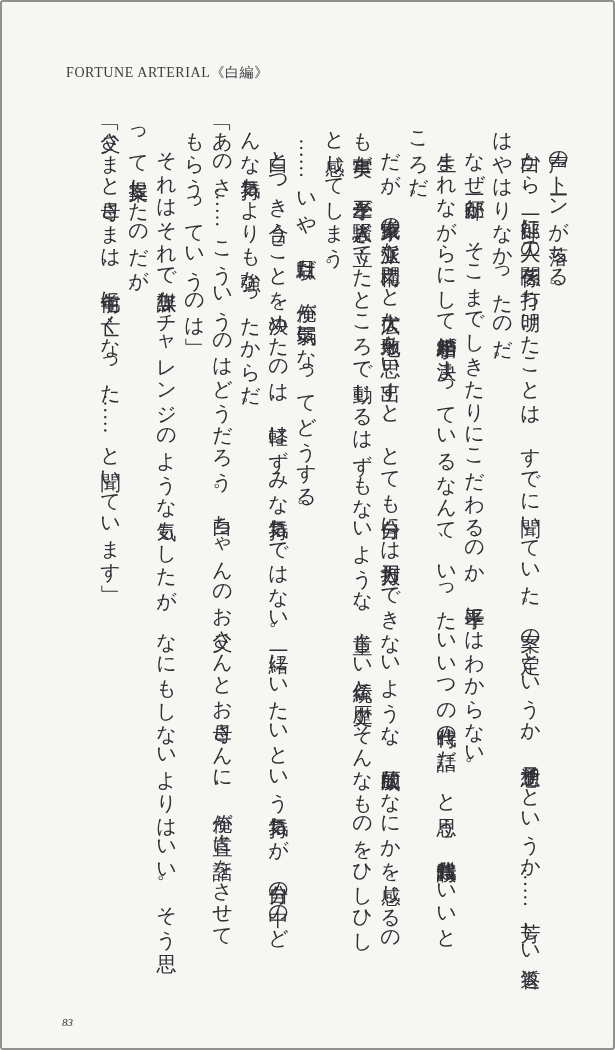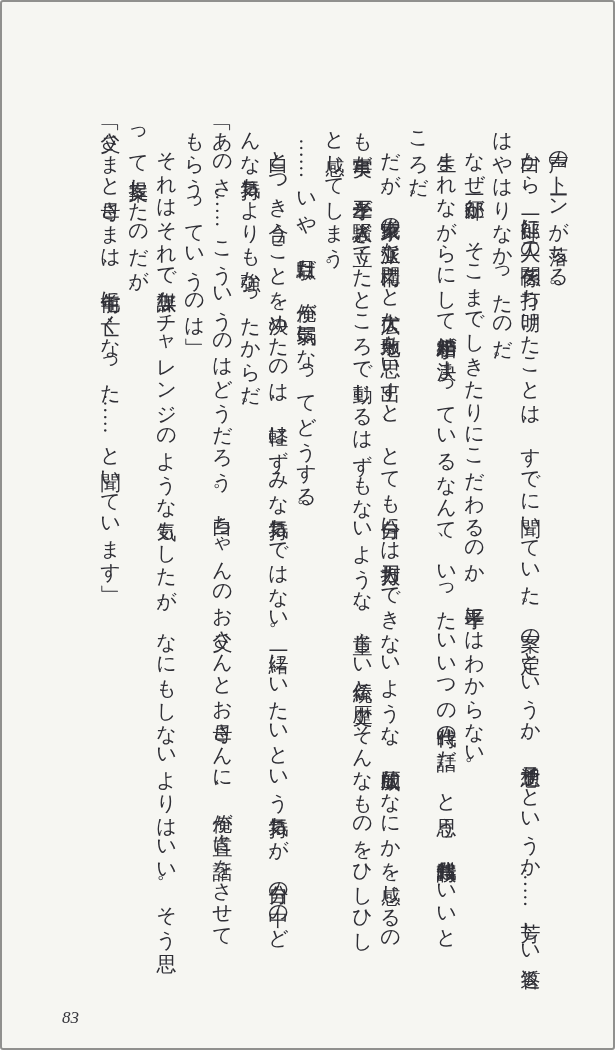--- a/index.html
+++ b/index.html
@@ -44,30 +44,31 @@
     margin: 0;
     padding: 0;
   }
   .body-text p.indent {
     text-indent: 1em;
   }
   .page-number {
     position: absolute;
     left: 60px;
     bottom: 20px;
-    font-size: 17px;
+    font-size: 11px;
     font-style: italic;
     color: #35353b;
   }
 </style>
 </head>
 <body>
 
 <div class="page">
 
+  <div class="running-head">FORTUNE ARTERIAL《白編》</div>
 
   <div class="body-text">
     <p class="indent">声のトーンが落ちる。</p>
     <p class="indent">白から、征一郎に二人の関係を打ち明けたことは、すでに聞いていた。案の定というか、予想通りというか……芳しい返答はやはりなかったのだ。</p>
     <p class="indent">なぜ征一郎が、そこまでしきたりにこだわるのか、孝平にはわからない。</p>
     <p class="indent">生まれながらにして結婚相手が決まっているなんて、いったいいつの時代の話だ、と思う。時代錯誤もいいところだ。</p>
     <p class="indent">だが、東儀家の立派な門構えと広大な敷地を思い出すと、とても自分には太刀打ちできないような、威圧的ななにかを感じるのも事実だ。孝平が一人騒ぎ立てたところで動じるはずもないような、重々しい伝統と歴史。そんなものをひしひしと感じてしまう。</p>
     <p class="indent">……いや、駄目だ。俺が弱気になってどうする。</p>
     <p class="indent">白とつき合うことを決めたのは、軽はずみな気持ちではない。一緒にいたいという気持ちが、自分の中のどんな気持ちよりも強かったからだ。</p>
     <p>「あのさ……こういうのはどうだろう。白ちゃんのお父さんとお母さんに、俺が直々に話をさせてもらうっていうのは」</p>

